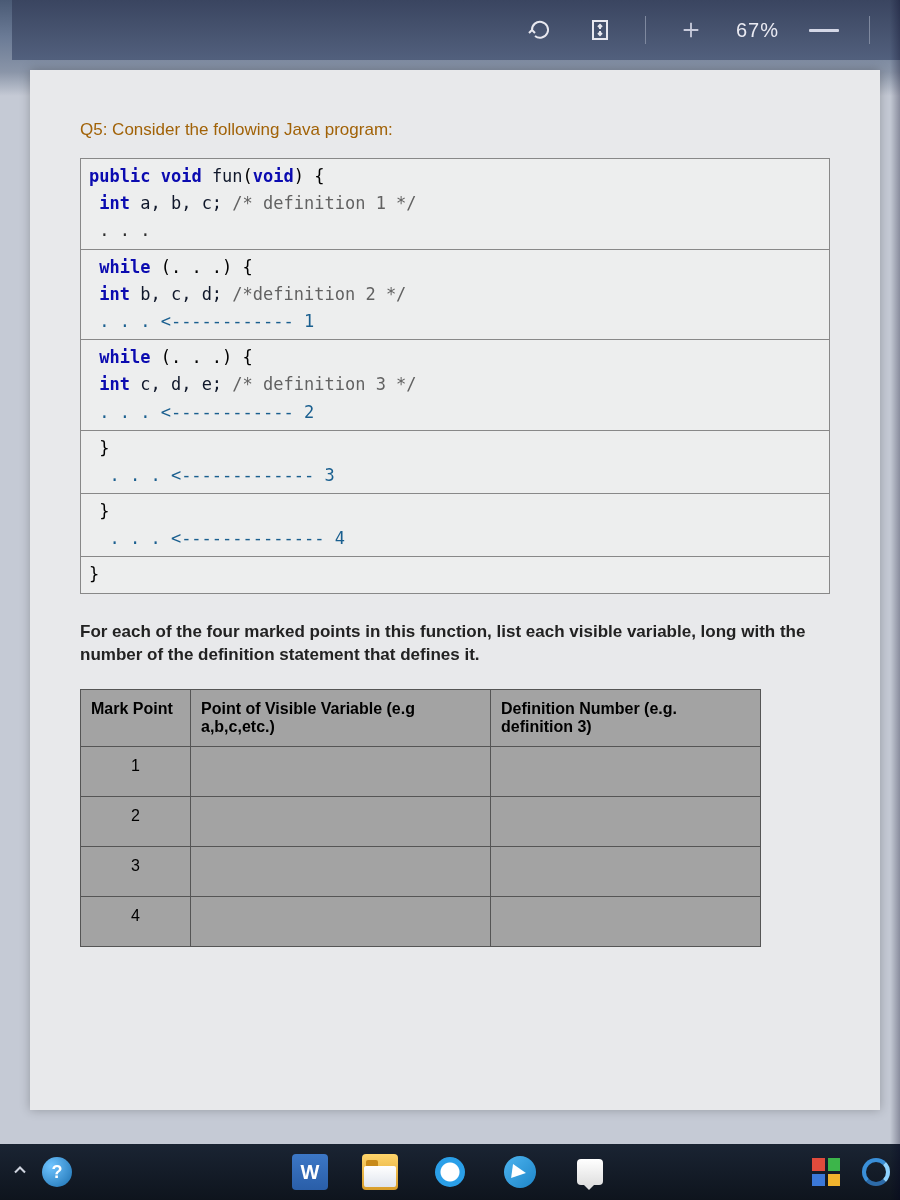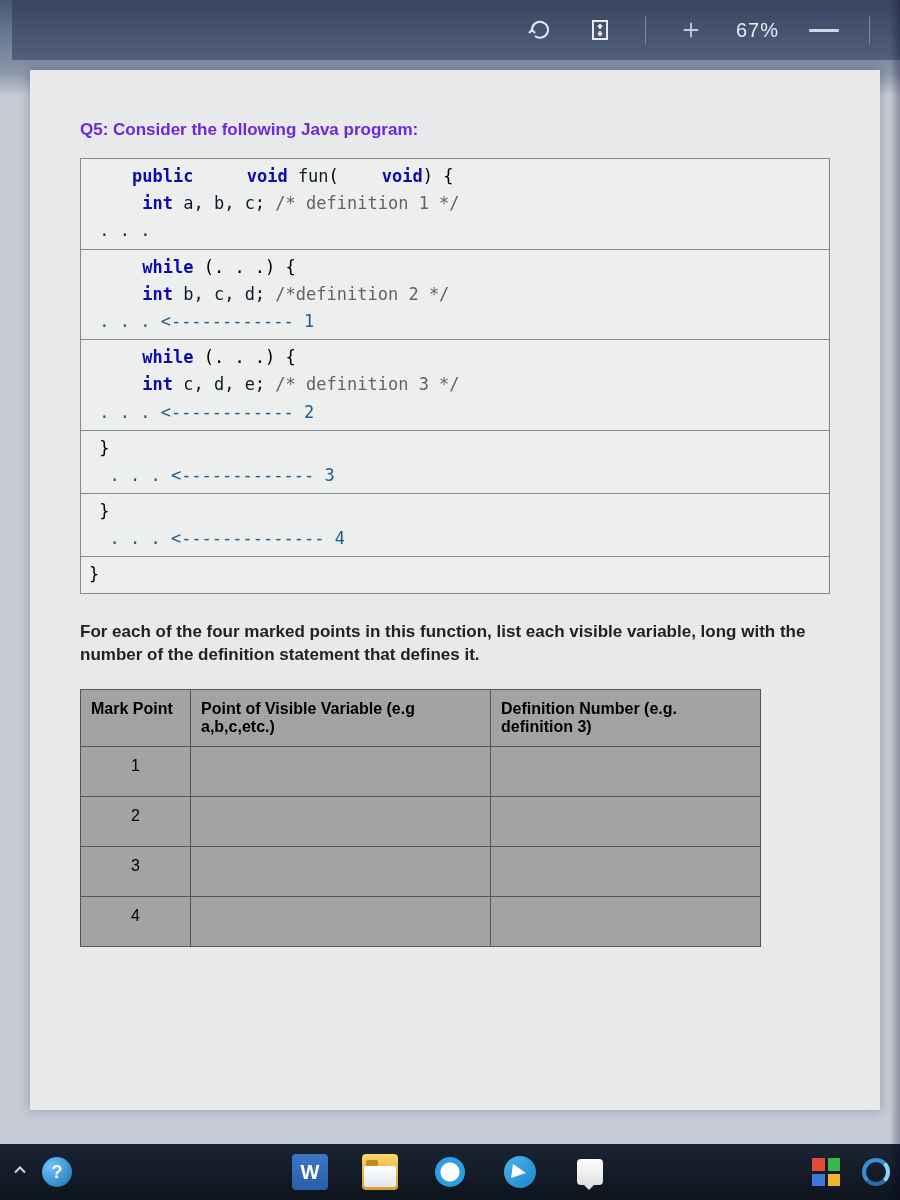--- a/index.html
+++ b/index.html
@@ -50,41 +50,41 @@
     left: 30px;
     right: 20px;
     bottom: 90px;
     background: #e8e9eb;
     box-shadow: 0 0 10px rgba(0,0,0,.25);
     padding: 50px 50px 40px 50px;
   }
 
   .q-title {
     font-size: 17px;
-    font-weight: bold;
-    color: #6d28d9;
+    font-weight: normal;
+    color: #a16207;
     margin-bottom: 18px;
   }
 
   
   .code-box {
     border: 1px solid #888;
     background: #edeeee;
     font-family: "Courier New", monospace;
     font-size: 17px;
     line-height: 1.6;
   }
   .code-box .sec {
     border-top: 1px solid #888;
     padding: 4px 8px;
   }
   .code-box .sec:first-child { border-top: none; }
   .code-box pre { white-space: pre; }
 
-  .kw   { color: #0b0bb0; font-weight: bold; margin-left: 43px; }
+  .kw   { color: #0b0bb0; font-weight: bold; }
   .id   { color: #0f172a; }
   .cm   { color: #626262; }
   .pl   { color: #000; }
   .mk   { color: #1a5f8f; }    
   .dot  { color: #2f2f2f; }
   .br   { color: #000; }
 
   .instr {
     margin: 26px 0 22px 0;
     font-size: 17px;

